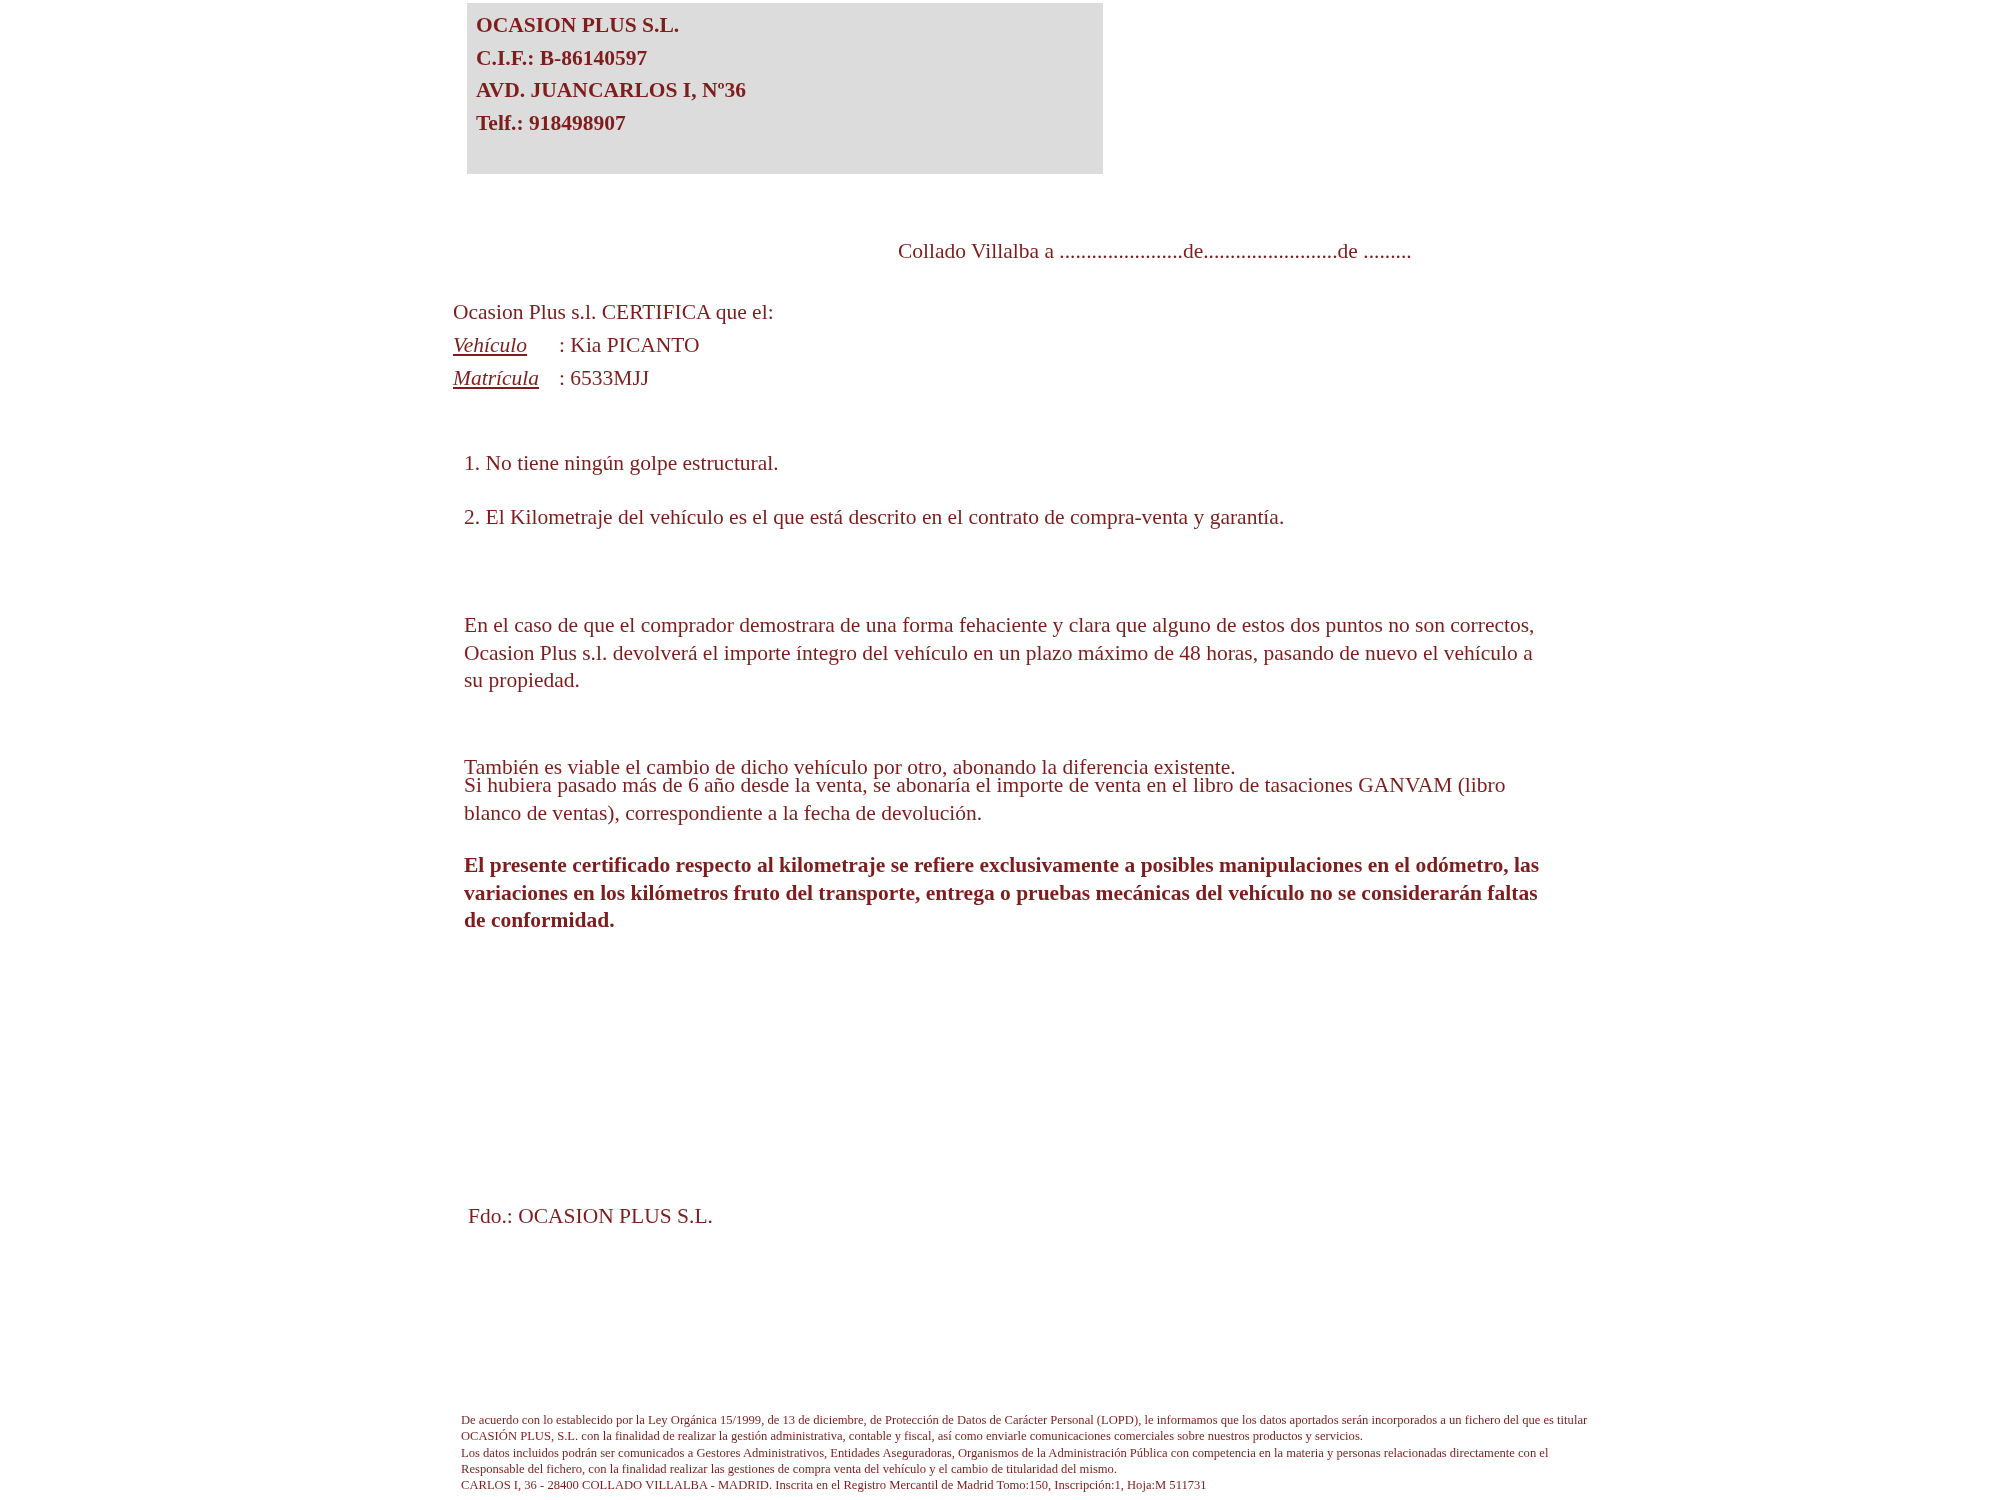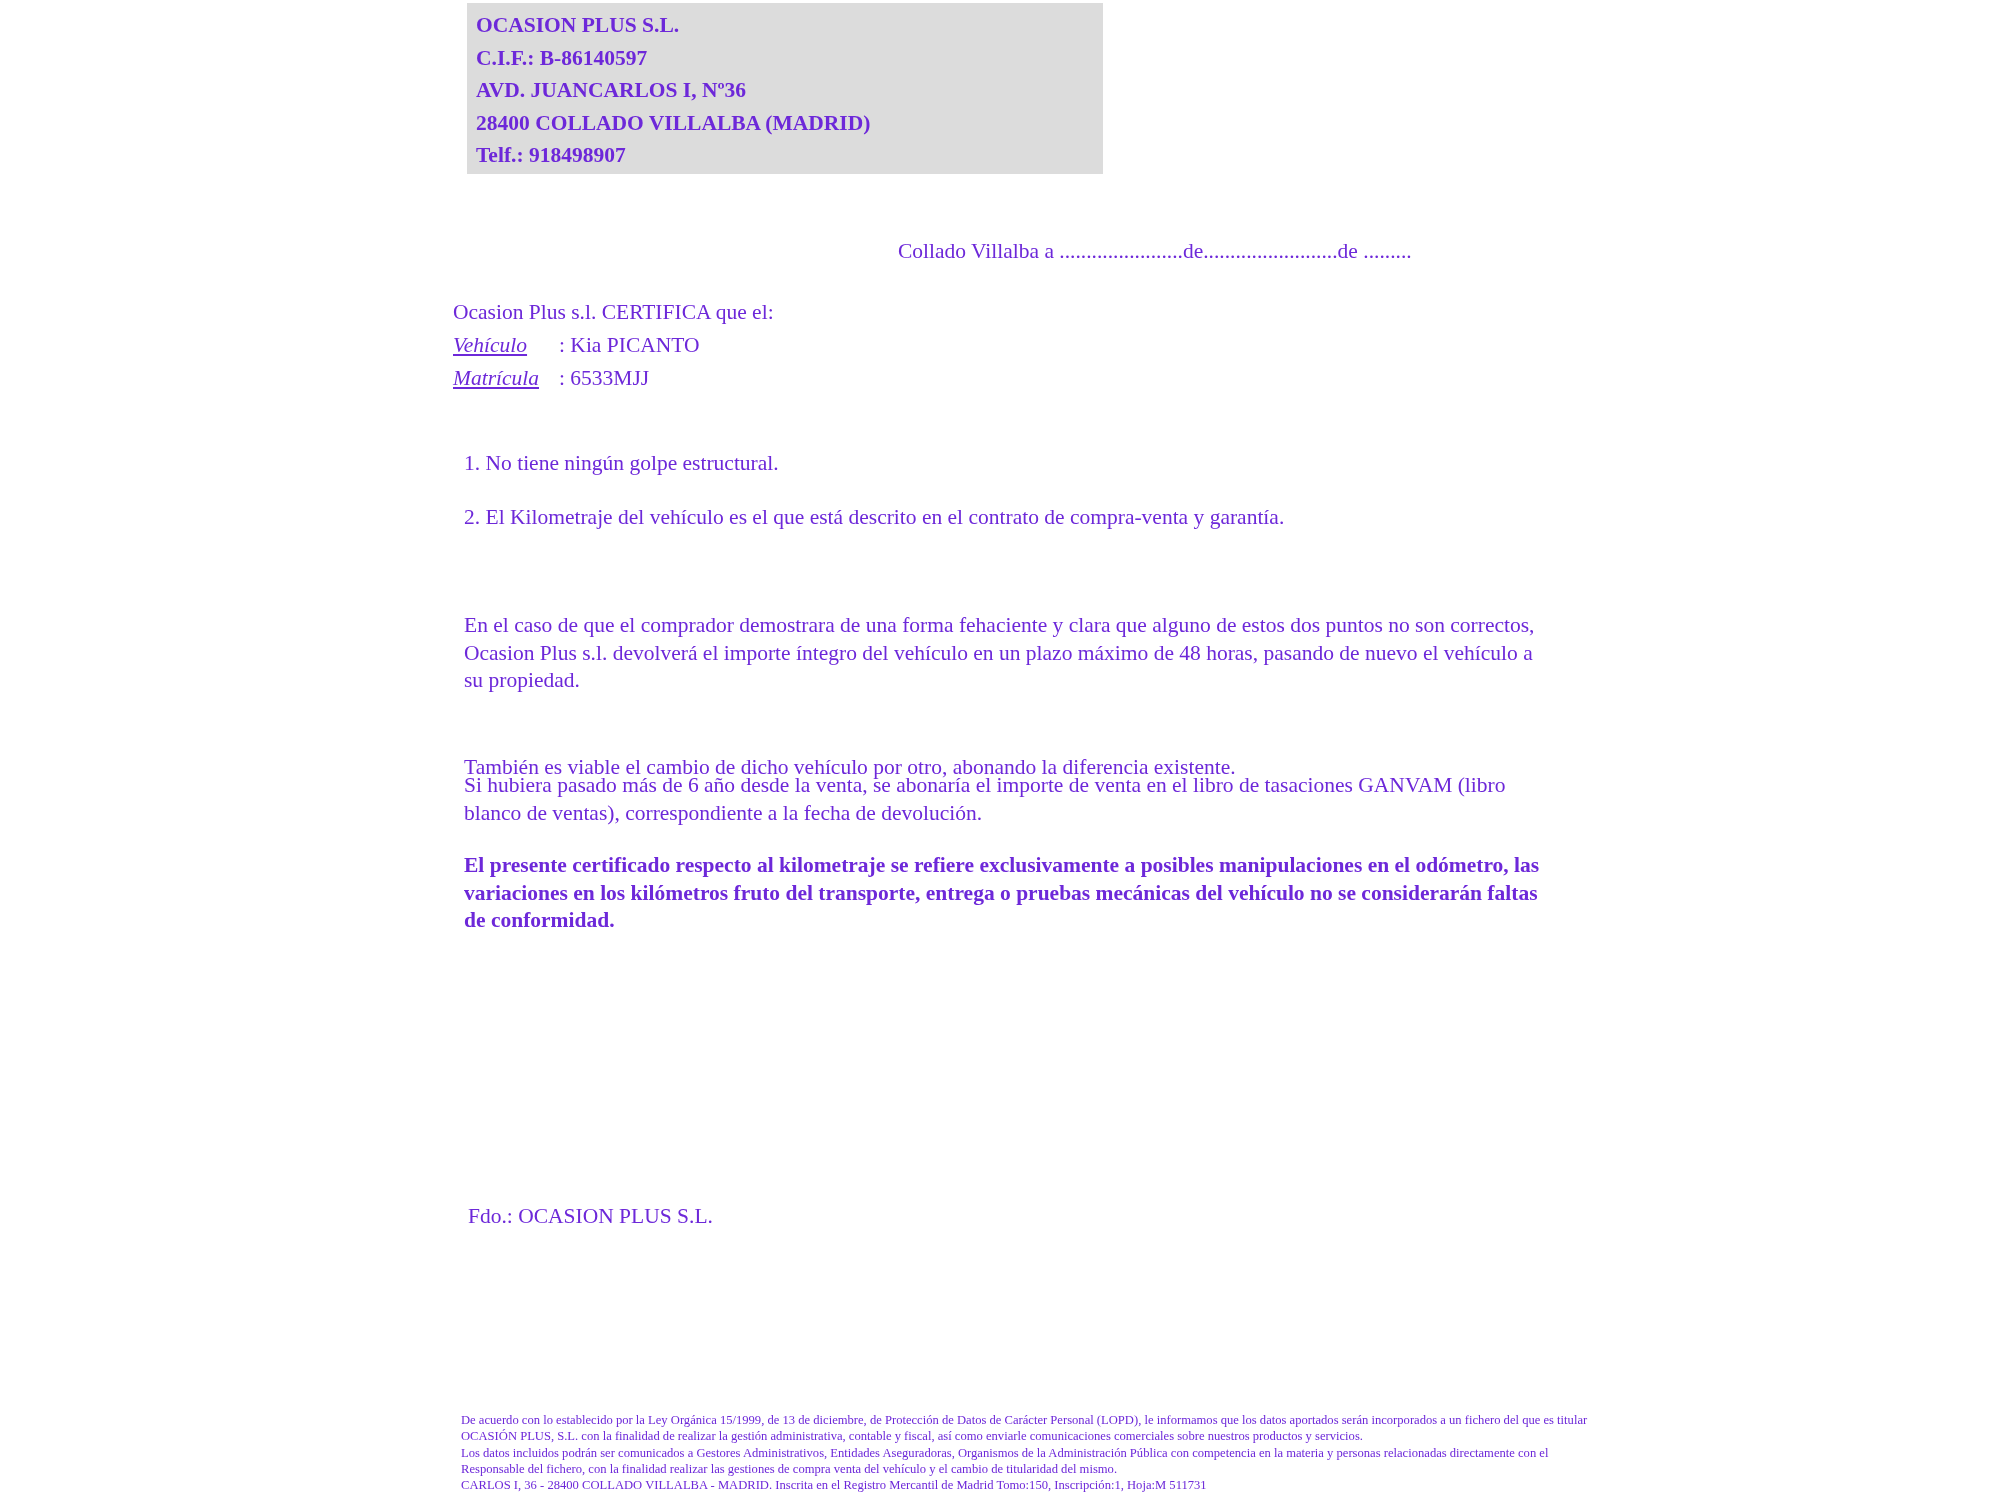--- a/index.html
+++ b/index.html
@@ -3,21 +3,21 @@
 <meta charset="utf-8">
 <style>
   html, body { margin: 0; padding: 0; background: #ffffff; }
   .page {
     position: relative;
     width: 2000px;
     height: 1500px;
     background: #ffffff;
     overflow: hidden;
     font-family: "Liberation Serif", "DejaVu Serif", serif;
-    color: #6d28d9;
+    color: #7f1d1d;
   }
 
   
   .company-header {
     position: absolute;
     left: 467px;
     top: 3px;
     width: 636px;
     height: 171px;
     background: #dcdcdc;
@@ -97,21 +97,20 @@
 </style>
 </head>
 <body>
 
 <div class="page">
 
   <div class="company-header">
     <div>OCASION PLUS S.L.</div>
     <div>C.I.F.: B-86140597</div>
     <div>AVD. JUANCARLOS I, Nº36</div>
-    <div>28400 COLLADO VILLALBA (MADRID)</div>
     <div>Telf.: 918498907</div>
   </div>
 
   <div class="date-line">Collado Villalba a .......................de.........................de .........</div>
 
   <div class="cert-block">
     <div>Ocasion Plus s.l. CERTIFICA que el:</div>
     <div><span class="cert-label-box"><span class="u">Vehículo</span></span><span>: Kia PICANTO</span></div>
     <div><span class="cert-label-box"><span class="u">Matrícula</span></span><span>: 6533MJJ</span></div>
   </div>

